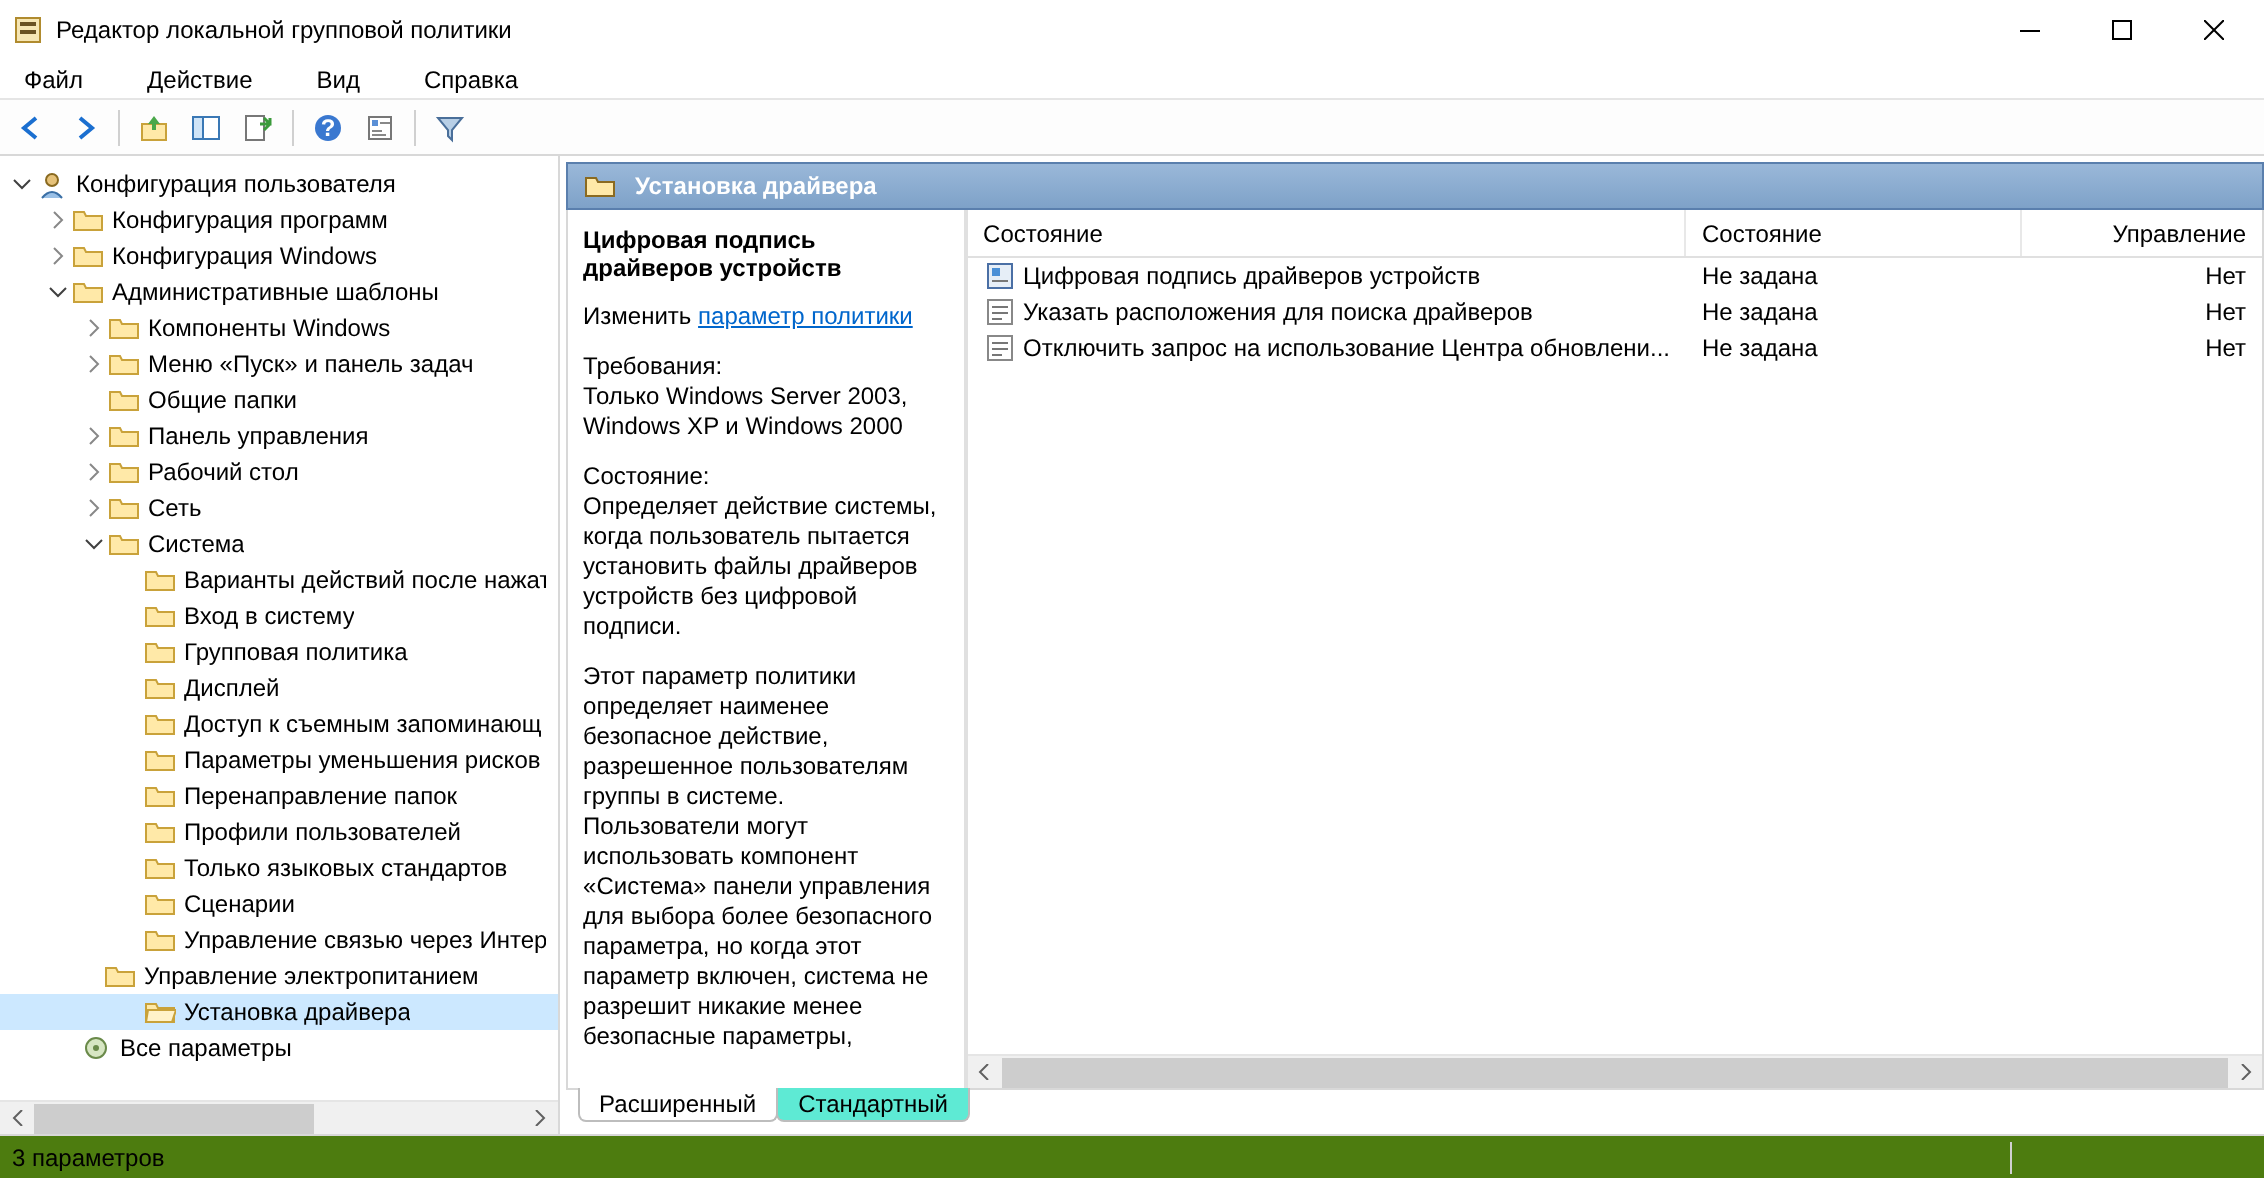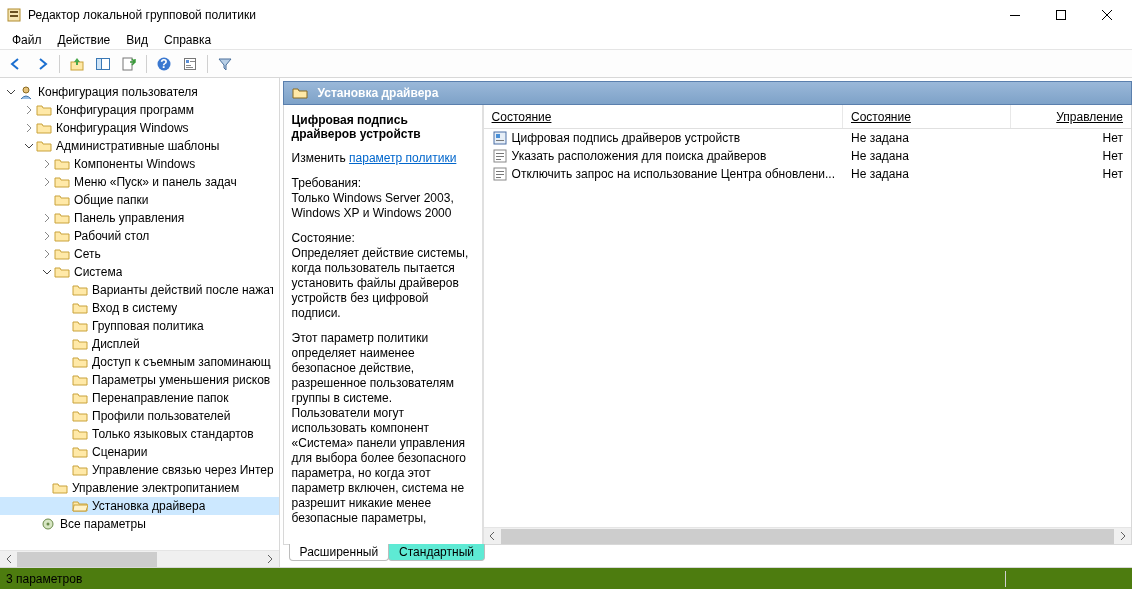--- a/index.html
+++ b/index.html
@@ -5,21 +5,21 @@
   * { box-sizing: border-box; margin: 0; padding: 0; font-family: "Segoe UI", Tahoma, sans-serif; font-size: 12px; }
   html, body { width: 1132px; height: 589px; overflow: hidden; background: #fff; }
 
   
   .titlebar { height: 30px; background: #fff; display: flex; align-items: center; padding: 0 2px 0 6px; }
   .titlebar .app-icon { width: 16px; height: 16px; margin-right: 6px; }
   .titlebar .title { flex: 1; color: #000; font-size: 12px; }
   .titlebar .winbtn { width: 46px; height: 30px; display: flex; align-items: center; justify-content: center; color: #000; }
 
   
-  .menubar { height: 20px; display: flex; align-items: center; padding: 0 4px; gap: 0; border-bottom: 1px solid #e5e5e5; }
+  .menubar { height: 20px; display: flex; align-items: center; padding: 0 4px; gap: 16px; border-bottom: 1px solid #e5e5e5; }
   .menubar .menuitem { padding: 2px 8px; cursor: default; }
 
   
   .toolbar { height: 28px; display: flex; align-items: center; padding: 0 4px; border-bottom: 1px solid #d8d8d8; gap: 2px; background: #fdfdfd; }
   .toolbar .tbtn { width: 24px; height: 24px; display: flex; align-items: center; justify-content: center; border: 1px solid transparent; border-radius: 2px; cursor: default; }
   .toolbar .sep { width: 1px; height: 18px; background: #d0d0d0; margin: 0 3px; }
 
   
   .work { display: flex; height: calc(589px - 30px - 20px - 28px - 22px); }
   .tree-pane { width: 334px; height: 100%; border-right: 1px solid #d8d8d8; overflow: hidden; position: relative; display:flex; flex-direction:column; padding-top:5px; }
@@ -39,21 +39,21 @@
   .cat-header .ficon svg rect:first-of-type, .cat-header .ficon svg { }
 
   
   .detail { flex: 1; display: flex; overflow: hidden; border: 1px solid #d8d8d8; border-top: none; }
   .desc { width: 200px; border-right: 2px solid #e0e0e0; padding: 8px 10px 8px 8px; font-size: 12px; overflow: hidden; }
   .desc .heading { font-weight: 700; margin-bottom: 10px; }
   .desc .linklike { color: #0066cc; text-decoration: underline; cursor: pointer; }
   .desc p { margin-bottom: 10px; line-height: 1.25; }
 
   .listwrap { flex: 1; display:flex; flex-direction:column; }
-  .list-head { display: flex; height: 24px; border-bottom: 1px solid #e0e0e0; text-decoration: underline; }
+  .list-head { display: flex; height: 24px; border-bottom: 1px solid #e0e0e0; }
   .list-head .col { display:flex; align-items:center; padding: 0 8px; border-right: 1px solid #e8e8e8; color:#000; }
   .list-body { flex:1; overflow:hidden; }
   .row { display:flex; height:18px; align-items:center; cursor:default; }
   .row .cell { padding: 0 8px; overflow:hidden; text-overflow: ellipsis; white-space: nowrap; display:flex; align-items:center; gap:4px; }
   .col-setting { flex: 1; }
   .col-state { width: 168px; }
   .col-comment { width: 120px; text-align: right; justify-content: flex-end; }
 
   
   .tabs-bottom { height: 22px; display:flex; align-items:flex-start; padding-left: 6px; }

